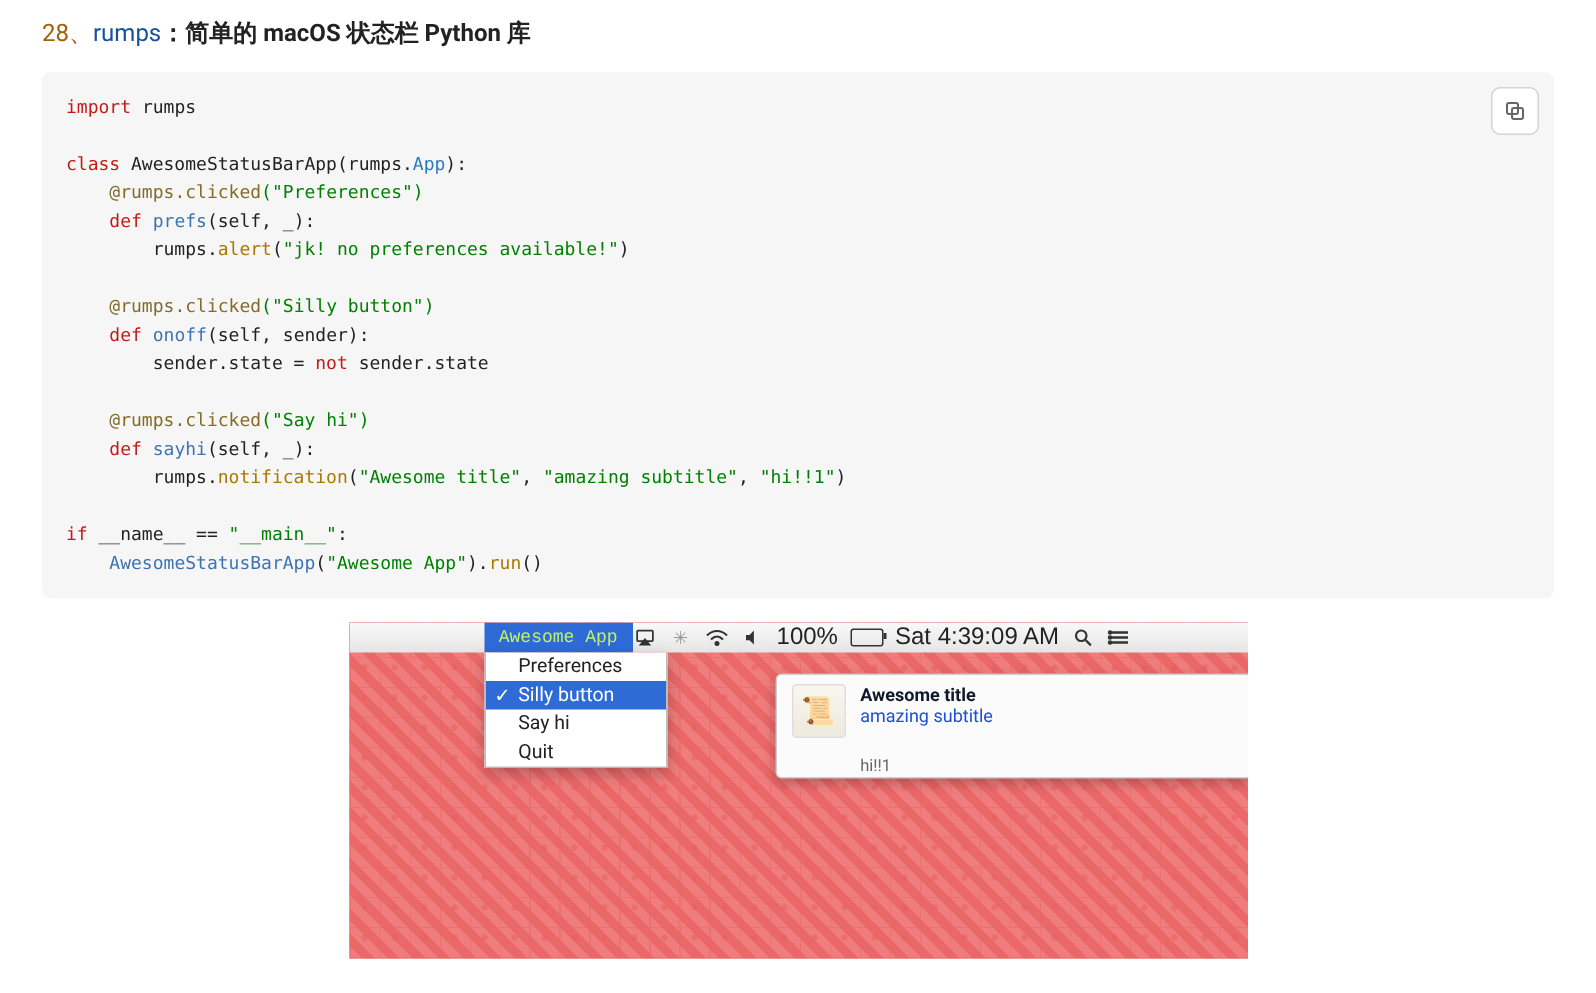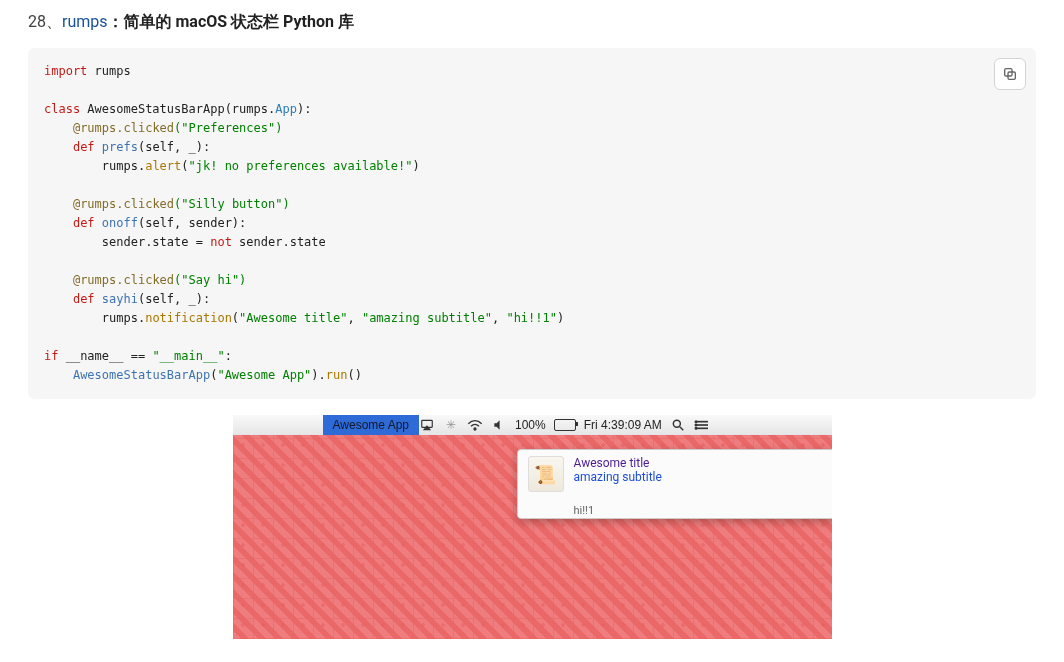--- a/index.html
+++ b/index.html
@@ -1,18 +1,18 @@
 <!DOCTYPE html>
 <html><head>
 <meta charset="utf-8">
 <style>
   html,body{margin:0;padding:0;background:#fff;font-family:-apple-system,BlinkMacSystemFont,"Segoe UI",Roboto,"Helvetica Neue",Arial,"PingFang SC","Microsoft YaHei",sans-serif;color:#222;width:1064px;}
   .page{padding:10px 28px 20px 28px;}
   .heading{font-size:16px;line-height:24px;margin-bottom:14px;}
-  .heading-num{color:#404040;margin-top:44px;}
+  .heading-num{color:#a16207;margin-top:44px;}
   .heading-link{color:#175199;text-decoration:none;}
   .heading-rest{color:#222;font-weight:bold;}
   pre.code-block{position:relative;background:#f6f6f6;border-radius:6px;padding:14px 16px;margin:0 0 16px 0;overflow:auto;font-family:Menlo,Consolas,"DejaVu Sans Mono",monospace;font-size:12px;line-height:19px;white-space:pre;}
   .copy-btn{position:absolute;top:10px;right:10px;width:30px;height:30px;border:1px solid #d3d3d3;border-radius:6px;background:#fff;display:flex;align-items:center;justify-content:center;cursor:pointer;}
   .copy-btn svg{width:16px;height:16px;stroke:#666;}
   
   .hl-kw{color:#c41a16;}
   .hl-deco{color:#836C28;}
   .hl-type{color:#2b7bb9;}
   .hl-str{color:#008000;}
@@ -27,32 +27,32 @@
     background-blend-mode:normal;
     position:relative;overflow:hidden;}
   
   .shot-bg::before{content:"";position:absolute;inset:0;background:
     radial-gradient(circle at 10px 10px,#e85f5f 2px,transparent 2px) 0 0/20px 20px,
     repeating-linear-gradient(0deg,#e96666 0 1px,transparent 1px 20px),
     repeating-linear-gradient(90deg,#e96666 0 1px,transparent 1px 20px);
     opacity:.5;}
   .menubar{position:absolute;top:0;left:0;right:0;height:20px;background:linear-gradient(#f9f9f9,#e5e5e5);display:flex;align-items:center;font-size:12px;font-family:"Lucida Grande","Helvetica Neue",Arial,sans-serif;color:#222;}
   .menubar .left{display:flex;align-items:center;}
-  .menubar .app-sel{background:#2f6bd6;color:#0f172a;padding:0 10px;height:20px;display:flex;align-items:center;font-weight:500;margin-left:90px;}
+  .menubar .app-sel{background:#2f6bd6;color:#bef264;padding:0 10px;height:20px;display:flex;align-items:center;font-weight:500;margin-left:90px;font-family:Liberation Mono, monospace;}
   .menubar .right{display:flex;align-items:center;gap:8px;padding-right:8px;}
   .mb-ic{display:inline-flex;align-items:center;justify-content:center;width:16px;height:16px;color:#444;}
-  .mb-txt{font-size:12px;}
+  .mb-txt{font-size:16px;}
   .dropdown{position:absolute;top:20px;left:90px;width:120px;background:#fff;border:1px solid #bbb;border-top:none;box-shadow:0 4px 10px rgba(0,0,0,.25);font-size:13px;}
   .dropdown .item{padding:2px 10px 2px 22px;position:relative;}
   .dropdown .item.sel{background:#2f6bd6;color:#fff;}
   .dropdown .item.check::before{content:"✓";position:absolute;left:6px;}
   .notif{position:absolute;top:34px;left:284px;width:296px;height:56px;background:#fbfbfb;border:1px solid #ccc;border-radius:4px;box-shadow:0 3px 8px rgba(0,0,0,.25);display:flex;padding:6px 10px;gap:10px;}
   .notif-ic{width:34px;height:34px;border:1px solid #ddd;border-radius:3px;background:linear-gradient(#f8f6ef,#eee9dc);display:flex;align-items:center;justify-content:center;font-size:18px;}
   .notif-body{display:flex;flex-direction:column;font-size:12px;line-height:14px;}
-  .notif-title{font-weight:400;color:#4c1d95;}
+  .notif-title{font-weight:700;color:#0f172a;}
   .notif-sub{color:#1d4ed8;}
   .notif-msg{color:#666;font-size:11px;margin-top:20px;}
   .watermarks{position:absolute;right:4px;bottom:2px;text-align:right;pointer-events:none;}
   .wm1{font-size:22px;font-style:italic;font-weight:600;color:rgba(255,255,255,.75);font-family:"STKaiti","KaiTi","Times New Roman",serif;}
   .wm2{font-size:15px;color:rgba(255,255,255,.75);font-family:Arial,sans-serif;}
   .bat{display:inline-block;width:20px;height:10px;border:1px solid #333;border-radius:2px;position:relative;}
   .bat::after{content:"";position:absolute;right:-3px;top:2px;width:2px;height:4px;background:#333;}
 </style>
 </head>
 <body>
@@ -106,40 +106,46 @@
                 <circle cx="12" cy="15" r="1.5" fill="#333"></circle>
               </svg>
             </span>
           <span class="mb-ic">
               <svg width="14" height="14" viewBox="0 0 24 24" fill="#333">
                 <polygon points="4,9 8,9 13,4 13,20 8,15 4,15"></polygon>
               </svg>
             </span>
           <span class="mb-txt">100%</span>
           <span class="bat"></span>
-          <span class="mb-txt">Fri 4:39:09 AM</span>
+          <span class="mb-txt">Sat 4:39:09 AM</span>
           <span class="mb-ic">
               <svg width="14" height="14" viewBox="0 0 24 24" fill="none" stroke="#333" stroke-width="2.5">
                 <circle cx="10" cy="10" r="6"></circle>
                 <line x1="15" y1="15" x2="21" y2="21"></line>
               </svg>
             </span>
           <span class="mb-ic">
               <svg width="16" height="14" viewBox="0 0 24 18" fill="none" stroke="#333" stroke-width="2.5">
                 <line x1="3" y1="4" x2="21" y2="4"></line>
                 <line x1="3" y1="9" x2="21" y2="9"></line>
                 <line x1="3" y1="14" x2="21" y2="14"></line>
                 <circle cx="3" cy="4" r="1" fill="#333"></circle>
                 <circle cx="3" cy="9" r="1" fill="#333"></circle>
                 <circle cx="3" cy="14" r="1" fill="#333"></circle>
               </svg>
             </span>
         </div>
       </div>
 
+      <div class="dropdown">
+        <div class="item">Preferences</div>
+        <div class="item sel check">Silly button</div>
+        <div class="item">Say hi</div>
+        <div class="item">Quit</div>
+      </div>
 
       <div class="notif">
         <div class="notif-ic">📜</div>
         <div class="notif-body">
           <div class="notif-title">Awesome title</div>
           <div class="notif-sub">amazing subtitle</div>
           <div class="notif-msg">hi!!1</div>
         </div>
       </div>
 

